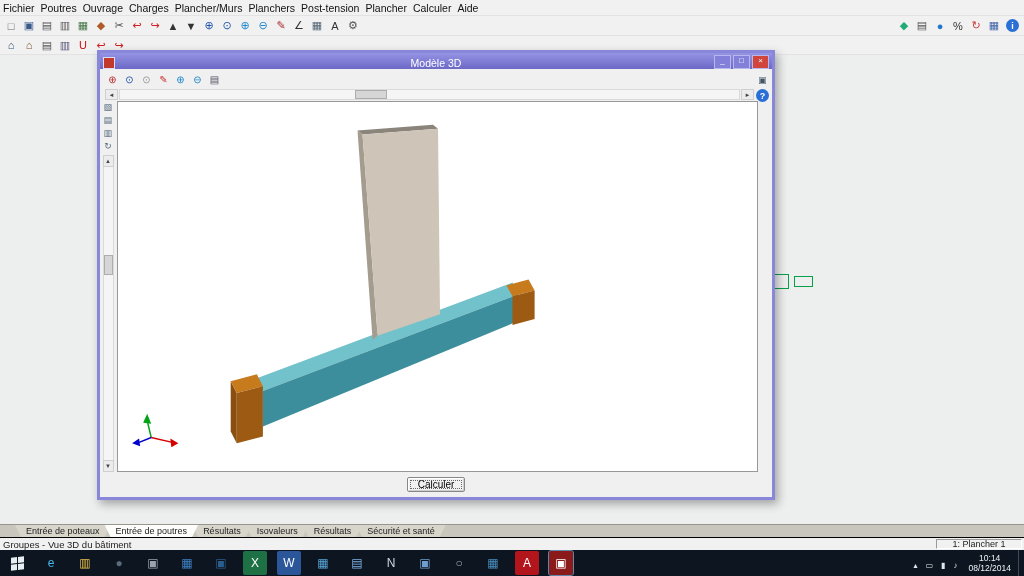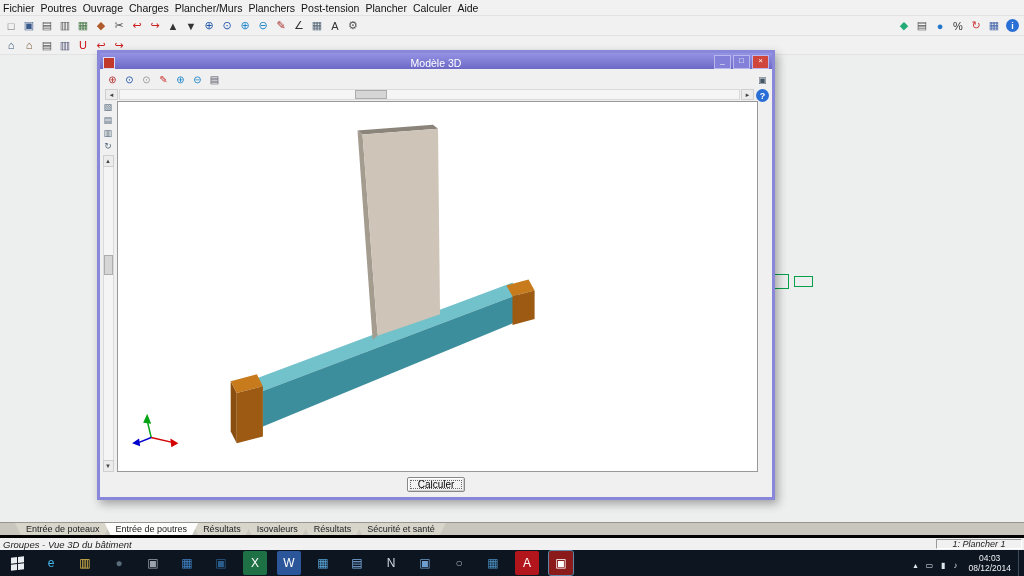--- a/index.html
+++ b/index.html
@@ -51,21 +51,21 @@
   .vs-thumb{position:absolute;top:30%;left:0;right:0;height:18px;background:#d6d6d6;border:1px solid #adadad;}
   .viewport{flex:1;margin:0 14px 0 1px;background:#fff;border:1px solid #989898;position:relative;}
   .viewport svg{width:100%;height:100%;display:block;}
   .dlg-footer{height:25px;display:flex;align-items:center;justify-content:center;flex:0 0 auto;}
   .accept-btn{font:10px "Liberation Sans",sans-serif;padding:1px 10px;background:#f2f2f2;border:1px solid #888;border-radius:2px;box-shadow:inset 1px 1px #fff,inset -1px -1px #cfcfcf;outline:1px dotted #666;outline-offset:-4px;cursor:default;}
 
   
   .tabsbar{height:12px;background:#c9c7bd;border-top:1px solid #98968e;display:flex;align-items:stretch;padding-left:15px;flex:0 0 auto;}
   .tab{font-size:9px;line-height:12px;padding:0 11px;margin-right:-6px;background:#d8d5cb;color:#222;clip-path:polygon(0 0,100% 0,calc(100% - 6px) 100%,6px 100%);white-space:nowrap;cursor:default;}
   .tab.active{background:#fdfdfb;position:relative;z-index:2;}
-  .statusbar{height:12px;background:#f1f1f1;border-top:3px solid #000000;display:flex;align-items:flex-end;font-size:9.5px;color:#222;position:relative;flex:0 0 auto;font-style:italic;}
+  .statusbar{height:12px;background:#f1f1f1;border-top:1px solid #000000;display:flex;align-items:flex-end;font-size:9.5px;color:#222;position:relative;flex:0 0 auto;}
   .status-left{padding-left:3px;}
   .status-right{position:absolute;right:2px;top:1px;bottom:1px;width:84px;display:flex;align-items:center;justify-content:center;border:1px solid;border-color:#9a9a9a #fff #fff #9a9a9a;font-size:9px;background:#f1f1f1;}
 
   
   .taskbar{height:26px;background:#0d1520;display:flex;align-items:center;flex:0 0 auto;}
   .start-button{width:34px;height:26px;display:flex;align-items:center;justify-content:center;cursor:default;}
   .win-logo{width:13px;height:13px;display:grid;grid-template-columns:1fr 1fr;grid-template-rows:1fr 1fr;gap:1px;transform:skewY(-6deg);}
   .win-logo div{background:#e8edf2;}
   .tk-list{display:flex;align-items:center;}
   .tk-item{width:24px;height:24px;margin:0 5px;display:flex;align-items:center;justify-content:center;font-size:12px;border-radius:2px;cursor:default;}
@@ -417,20 +417,20 @@
         </span>
         <span class="tk-item active" style="background: rgb(139, 26, 26); color: rgb(255, 255, 255);">
           <span>▣</span>
         </span>
     </div>
     <div class="tray">
       <span>
         <span class="tray-icon">▴</span><span class="tray-icon">▭</span><span class="tray-icon">▮</span><span class="tray-icon">♪</span>
       </span>
       <div class="clock">
-        <div>04:03</div>
+        <div>10:14</div>
         <div>08/12/2014</div>
       </div>
       <div class="show-desktop"></div>
     </div>
   </div>
 
 </div>
 
 </body></html>

